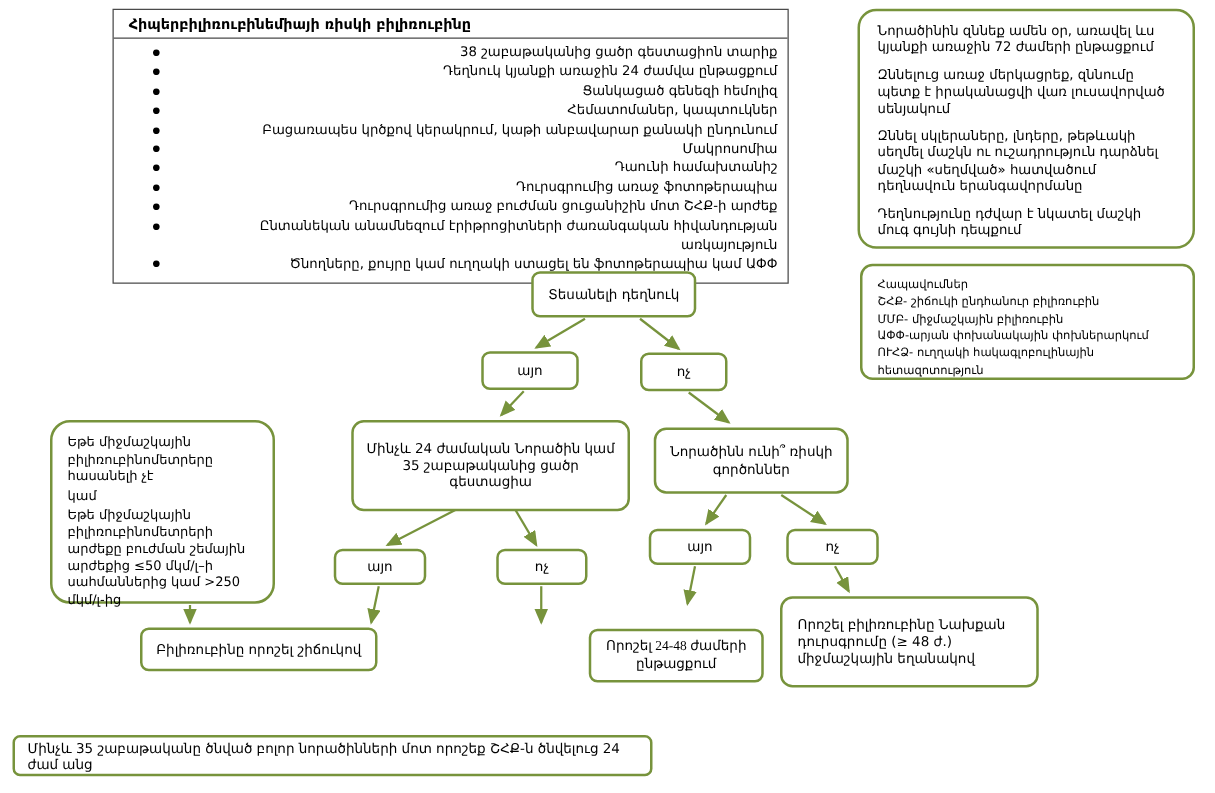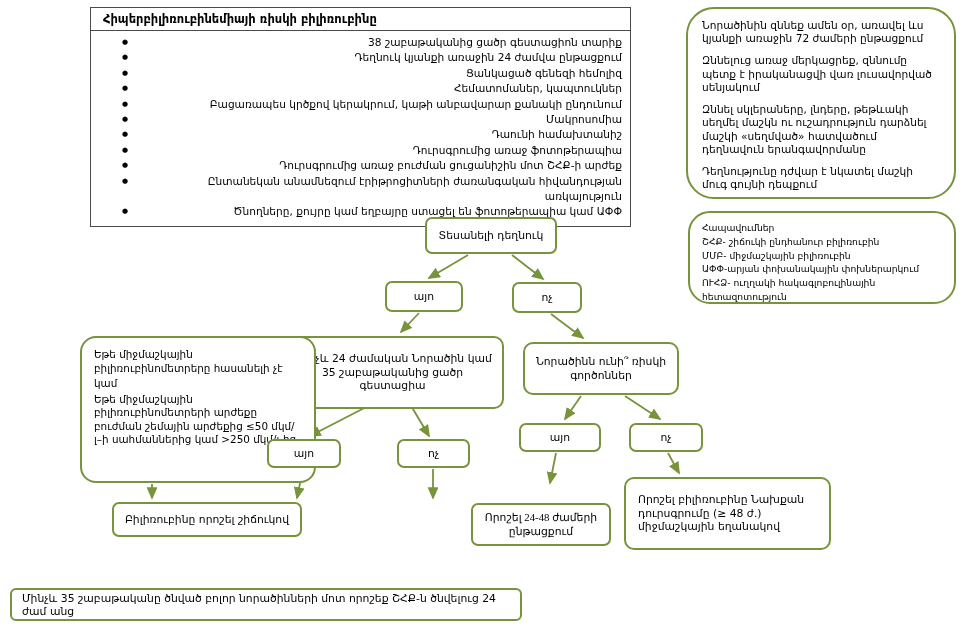--- a/index.html
+++ b/index.html
@@ -8,23 +8,23 @@
   .canvas { position:relative; width:972px; height:634px; background:#fff; overflow:hidden; }
 
   
   .risk-table { position:absolute; left:90px; top:7px; width:541px; border:1px solid #4a4a4a; background:#fff; }
   .risk-title { font-weight:bold; font-size:11.5px; padding:4px 12px; border-bottom:1px solid #4a4a4a; }
   .risk-list { list-style:none; padding:4px 8px 6px 0;text-align:right; }
   .risk-list li { position:relative; padding-left:50px; font-size:10.6px; line-height:15.4px; }
   .risk-list li::before { content:"●"; position:absolute; left:31px; top:0; font-size:7px; line-height:15.4px; }
 
   
-  .sidebox { position:absolute; background:#fff; border:2.5px solid #77933C; border-radius:28px; padding:10px 14px; font-size:10.6px; line-height:1.25; }
+  .sidebox { position:absolute; background:#fff; border:2.5px solid #77933C; border-radius:15px; padding:10px 14px; font-size:10.6px; line-height:1.25; }
   .sidebox p { margin-bottom:9px; }
-  .abbrbox { position:absolute; background:#fff; border:2px solid #77933C; border-radius:22px; padding:8px 12px; font-size:9.2px; line-height:1.5; }
+  .abbrbox { position:absolute; background:#fff; border:2px solid #77933C; border-radius:10px; padding:8px 12px; font-size:9.2px; line-height:1.5; }
 
   
   .node { position:absolute; background:#fff; border:2px solid #77933C; border-radius:7px;
           display:flex; flex-direction:column; align-items:center; justify-content:center;
           text-align:center; font-size:10.8px; line-height:1.25; padding:3px 6px; }
   .node.big { border-radius:10px; }
   .node.leftalign { align-items:flex-start; text-align:left; }
   .infonote { position:absolute; background:#fff; border:2.5px solid #77933C; border-radius:16px;
               padding:10px 12px; font-size:10.4px; line-height:1.3; }
   .infonote div { margin-bottom:2px; }
@@ -68,21 +68,21 @@
       <li>38 շաբաթականից ցածր գեստացիոն տարիք</li>
       <li>Դեղնուկ կյանքի առաջին 24 ժամվա ընթացքում</li>
       <li>Ցանկացած գենեզի հեմոլիզ</li>
       <li>Հեմատոմաներ, կապտուկներ</li>
       <li>Բացառապես կրծքով կերակրում, կաթի անբավարար քանակի ընդունում</li>
       <li>Մակրոսոմիա</li>
       <li>Դաունի համախտանիշ</li>
       <li>Դուրսգրումից առաջ ֆոտոթերապիա</li>
       <li>Դուրսգրումից առաջ բուժման ցուցանիշին մոտ ՇՀՔ-ի արժեք</li>
       <li>Ընտանեկան անամնեզում էրիթրոցիտների ժառանգական հիվանդության առկայություն</li>
-      <li>Ծնողները, քույրը կամ եղբայրը ստացել են ֆոտոթերապիա կամ ԱՓՓ</li>
+      <li>Ծնողները, քույրը կամ ուղղակի ստացել են ֆոտոթերապիա կամ ԱՓՓ</li>
     </ul>
   </div>
 
   <div class="sidebox" style="left:686px; top:7px; width:270px; height:192px;">
     <p>Նորածինին զննեք ամեն օր, առավել ևս կյանքի առաջին 72 ժամերի ընթացքում</p>
     <p>Զննելուց առաջ մերկացրեք, զննումը պետք է իրականացվի վառ լուսավորված սենյակում</p>
     <p>Զննել սկլերաները, լնդերը, թեթևակի սեղմել մաշկն ու ուշադրություն դարձնել մաշկի «սեղմված» հատվածում դեղնավուն երանգավորմանը</p>
     <p>Դեղնությունը դժվար է նկատել մաշկի մուգ գույնի դեպքում</p>
   </div>
 
@@ -95,21 +95,21 @@
   </div>
 
   <div class="node" style="left:425px; top:217px; width:132px; height:37px;">Տեսանելի դեղնուկ</div>
 
   <div class="node" style="left:385px; top:281px; width:78px; height:31px;">այո</div>
   <div class="node" style="left:512px; top:282px; width:70px; height:31px;">ոչ</div>
 
   <div class="node big" style="left:281px; top:336px; width:223px; height:73px;">Մինչև 24 ժամական Նորածին կամ 35 շաբաթականից ցածր գեստացիա</div>
   <div class="node big" style="left:523px; top:342px; width:156px; height:53px;">Նորածինն ունի՞ ռիսկի գործոններ</div>
 
-  <div class="infonote" style="left:40px; top:336px; width:236px; height:147px;margin-left:40px;">
+  <div class="infonote" style="left:40px; top:336px; width:180px; height:147px;">
     <div>Եթե միջմաշկային բիլիռուբինոմետրերը հասանելի չէ</div>
     <div>կամ</div>
     <div>Եթե միջմաշկային բիլիռուբինոմետրերի արժեքը բուժման շեմային արժեքից ≤50 մկմ/լ–ի սահմաններից կամ &gt;250 մկմ/լ-ից</div>
   </div>
 
   <div class="node" style="left:267px; top:439px; width:74px; height:29px;">այո</div>
   <div class="node" style="left:397px; top:439px; width:73px; height:29px;">ոչ</div>
   <div class="node" style="left:519px; top:423px; width:82px; height:29px;">այո</div>
   <div class="node" style="left:629px; top:423px; width:74px; height:29px;">ոչ</div>
 

